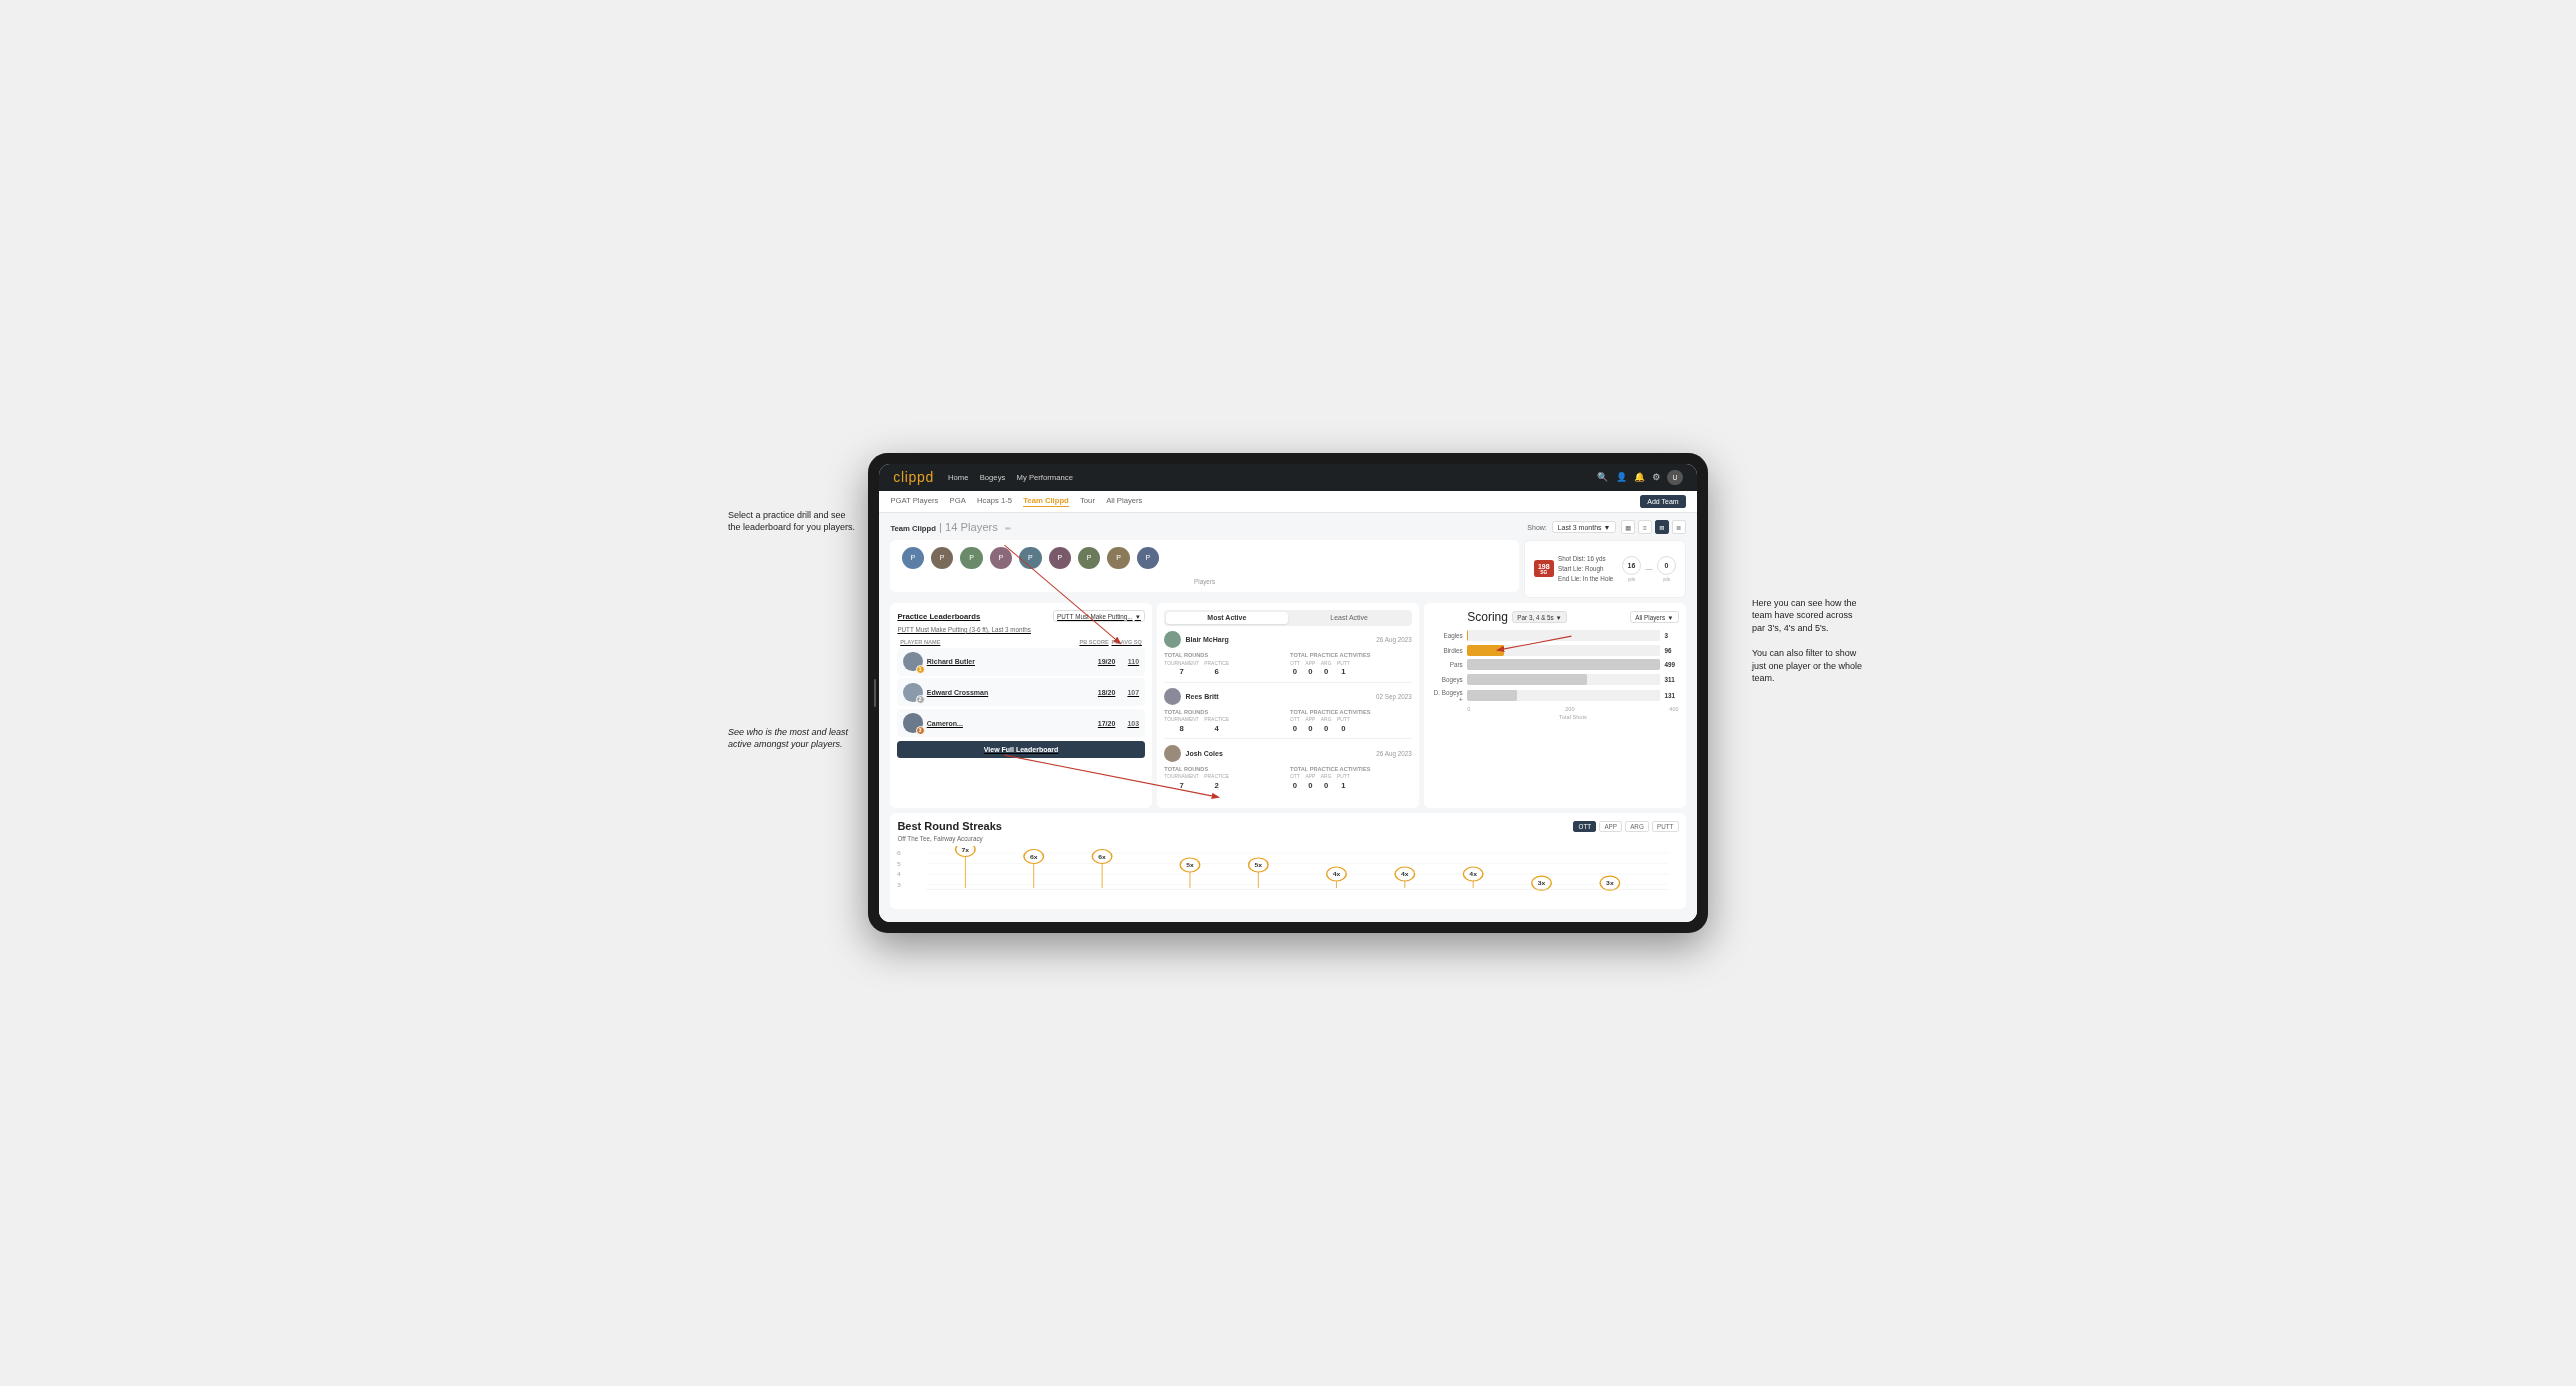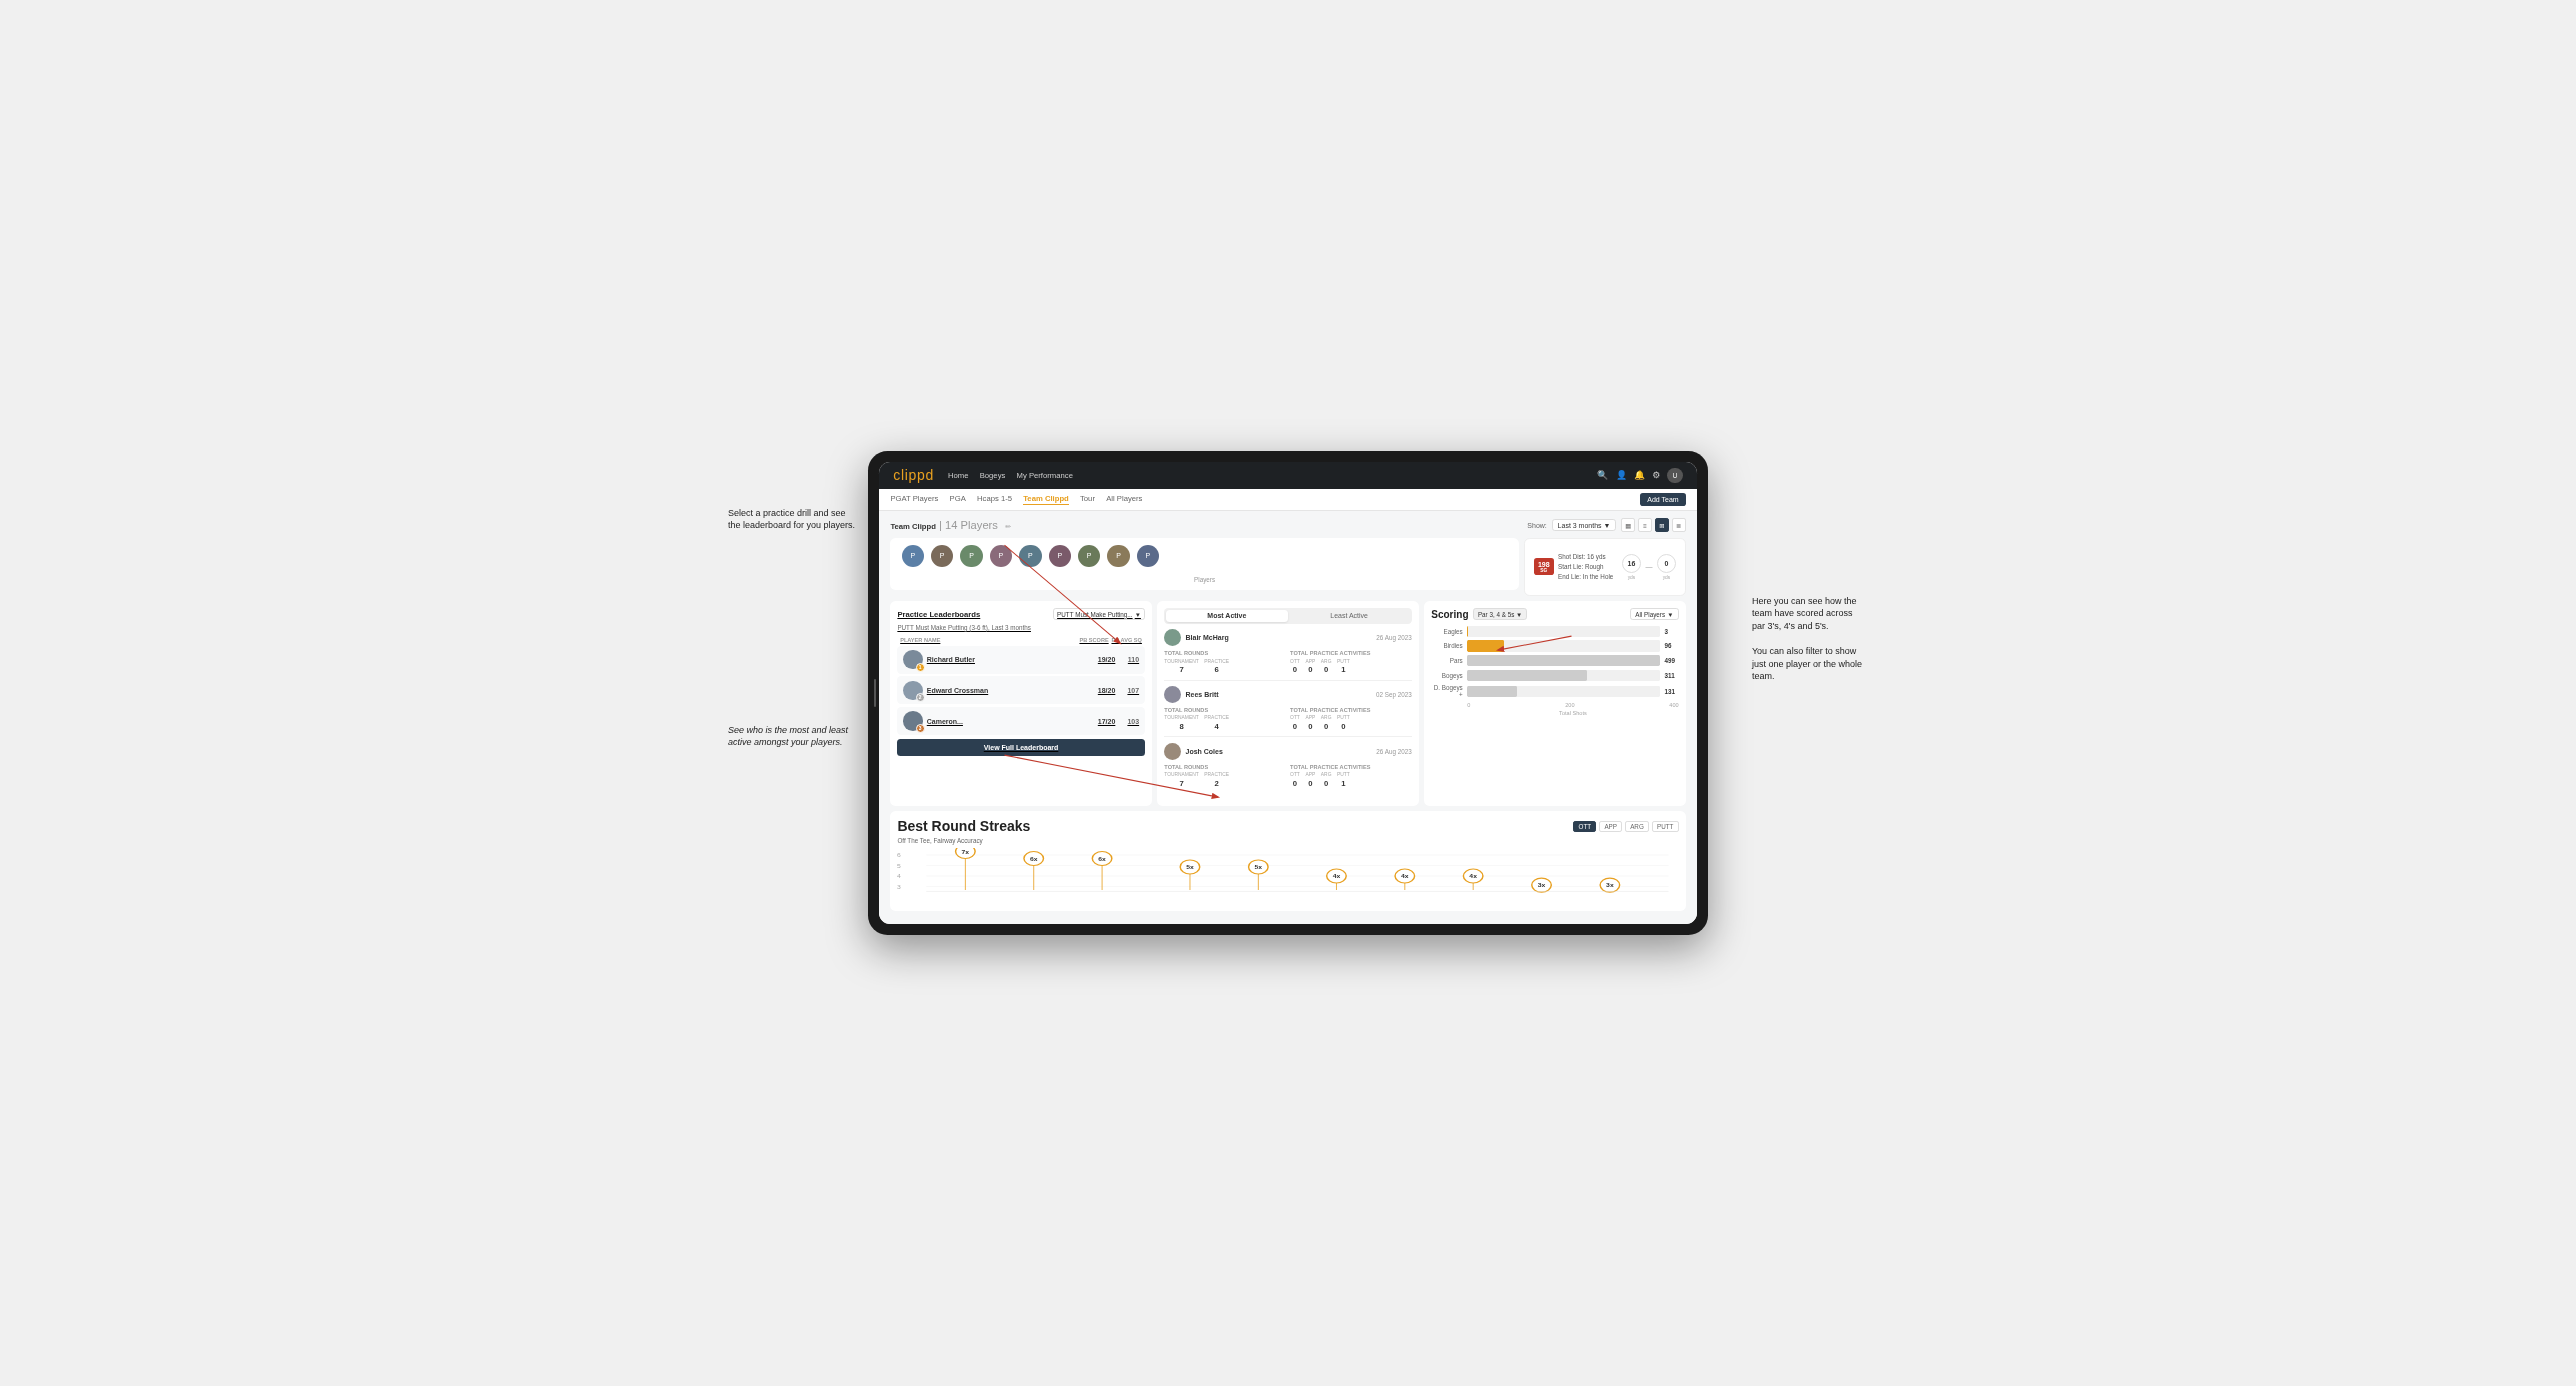--- a/index.html
+++ b/index.html
@@ -440,21 +440,21 @@
       background: #fff;
       border-radius: 5.6px;
       padding: 7px;
     }
     .scoring-header {
       display: flex;
       align-items: center;
       gap: 4.2px;
       margin-bottom: 5.6px;
     }
-    .scoring-title { font-size: 10px; font-weight: 700; color: #222; }
+    .scoring-title { font-size: 12px; font-weight: 400; color: #222; margin-left: 36px; }
     .scoring-filter {
       background: #f0f0f0;
       border: 0.7px solid #ddd;
       border-radius: 2.8px;
       padding: 1.4px 4.2px;
       font-size: 6.3px;
       color: #333;
       cursor: pointer;
     }
     .scoring-spacer { flex: 1; }
@@ -510,21 +510,21 @@
       border-radius: 5.6px;
       padding: 7px;
       margin-bottom: 5.6px;
     }
     .streaks-header {
       display: flex;
       align-items: center;
       justify-content: space-between;
       margin-bottom: 2.8px;
     }
-    .streaks-title { font-size: 14px; font-weight: 700; color: #222; }
+    .streaks-title { font-size: 11px; font-weight: 700; color: #222; }
     .streaks-subtitle { font-size: 6.3px; color: #666; margin-bottom: 4.2px; }
     .streaks-filter-group {
       display: flex;
       gap: 2.8px;
     }
     .streak-filter-btn {
       border: 0.7px solid #ddd;
       border-radius: 2.1px;
       padding: 1.4px 4.2px;
       font-size: 6.3px;

